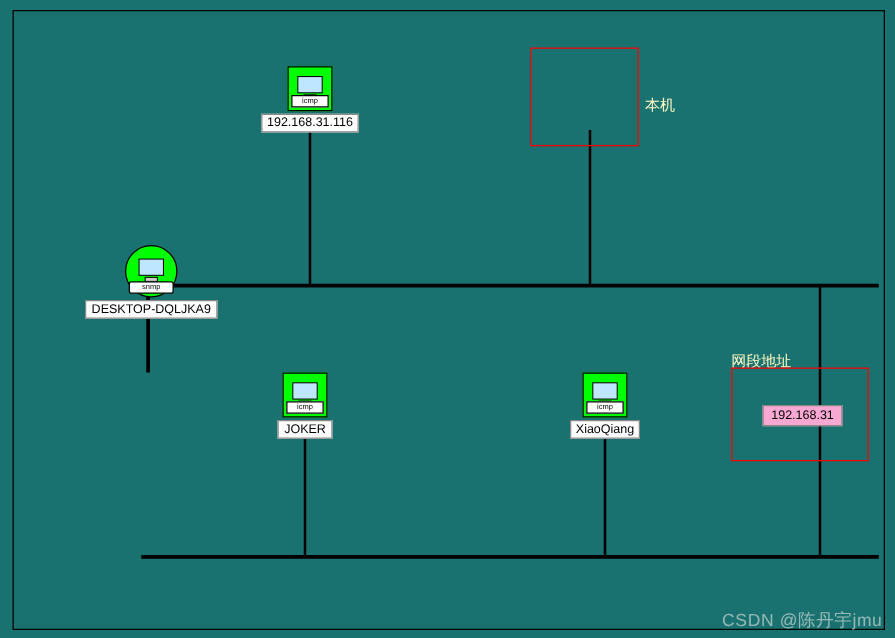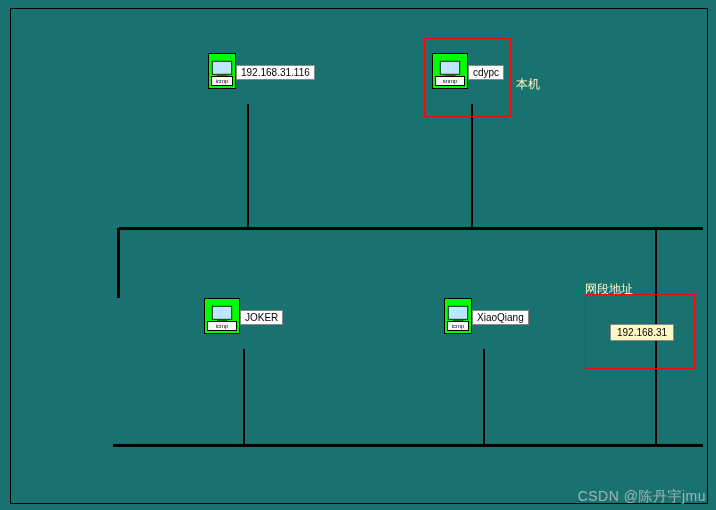--- a/index.html
+++ b/index.html
@@ -1,26 +1,26 @@
 <!DOCTYPE html>
 <html><head>
 <meta charset="utf-8">
 <style>
   html,body{margin:0;padding:0;width:716px;height:510px;background:#1a7270;font-family:Arial,sans-serif;font-size:11px;position:relative;overflow:hidden}
   .canvas{position:absolute;left:10px;top:8px;width:696px;height:494px;border:1px solid #000;background:#1a7270}
   .line{position:absolute;background:#000}
-  .node{position:absolute;display:flex;flex-direction:row;align-items:center;width:80px}
+  .node{position:absolute;display:flex;flex-direction:column;align-items:center;width:80px}
   .icon-box{width:34px;height:34px;background:#00ff00;border:1px solid #000;display:flex;align-items:center;justify-content:center;position:relative}
   .icon-box.circ{border-radius:50%;width:40px;height:40px}
   .pc-svg{width:26px;height:26px}
   .badge{position:absolute;bottom:2px;left:2px;right:2px;background:#fff;border:1px solid #000;font-size:6px;text-align:center;line-height:6px;padding:1px 0}
   .nlabel{background:#fff;border:1px solid #888;padding:1px 4px;margin-top:2px;font-size:10px;white-space:nowrap}
   .redbox{position:absolute;border:1px solid #ff0000}
   .ann{position:absolute;color:#fef9c3;font-size:12px;font-weight:500;white-space:nowrap}
-  .chip{position:absolute;background:#fef9c3;border:1px solid #888;padding:2px 6px;font-size:10px}
+  .chip{position:absolute;background:#f9a8d4;border:1px solid #888;padding:2px 6px;font-size:10px}
   .wm{position:absolute;right:10px;bottom:4px;color:rgba(230,230,230,.6);font-size:14px;letter-spacing:.5px}
 </style>
 </head>
 <body>
 
 <div class="canvas">
 
   <div class="line" style="left:108px;top:218px;width:584px;height:3px"></div>
   <div class="line" style="left:106px;top:219px;width:3px;height:70px"></div>
   <div class="line" style="left:102px;top:435px;width:590px;height:3px"></div>
@@ -37,32 +37,32 @@
       <svg class="pc-svg" viewBox="0 0 32 32">
           <rect x="4" y="4" width="24" height="16" fill="#bfe6ff" stroke="#000"></rect>
           <rect x="10" y="22" width="12" height="4" fill="#ccc" stroke="#000"></rect>
           <rect x="6" y="26" width="20" height="2" fill="#888"></rect>
         </svg>
       <div class="badge">icmp</div>
     </div>
     <div class="nlabel">192.168.31.116</div>
   </div>
 
-  <div class="node" style="left:421px;top:44px">
-    <div class="icon-box">
+
+  <div class="node" style="left:55px;top:187px;width:110px">
+    <div class="icon-box circ">
       <svg class="pc-svg" viewBox="0 0 32 32">
           <rect x="4" y="4" width="24" height="16" fill="#bfe6ff" stroke="#000"></rect>
           <rect x="10" y="22" width="12" height="4" fill="#ccc" stroke="#000"></rect>
           <rect x="6" y="26" width="20" height="2" fill="#888"></rect>
         </svg>
-      <div class="badge">snmp</div>
+      <div class="badge" style="border-radius:2px">snmp</div>
     </div>
-    <div class="nlabel">cdypc</div>
+    <div class="nlabel">DESKTOP-DQLJKA9</div>
   </div>
-
 
   <div class="node" style="left:433px;top:289px">
     <div class="icon-box">
       <svg class="pc-svg" viewBox="0 0 32 32">
           <rect x="4" y="4" width="24" height="16" fill="#bfe6ff" stroke="#000"></rect>
           <rect x="10" y="22" width="12" height="4" fill="#ccc" stroke="#000"></rect>
           <rect x="6" y="26" width="20" height="2" fill="#888"></rect>
         </svg>
       <div class="badge">icmp</div>
     </div>

